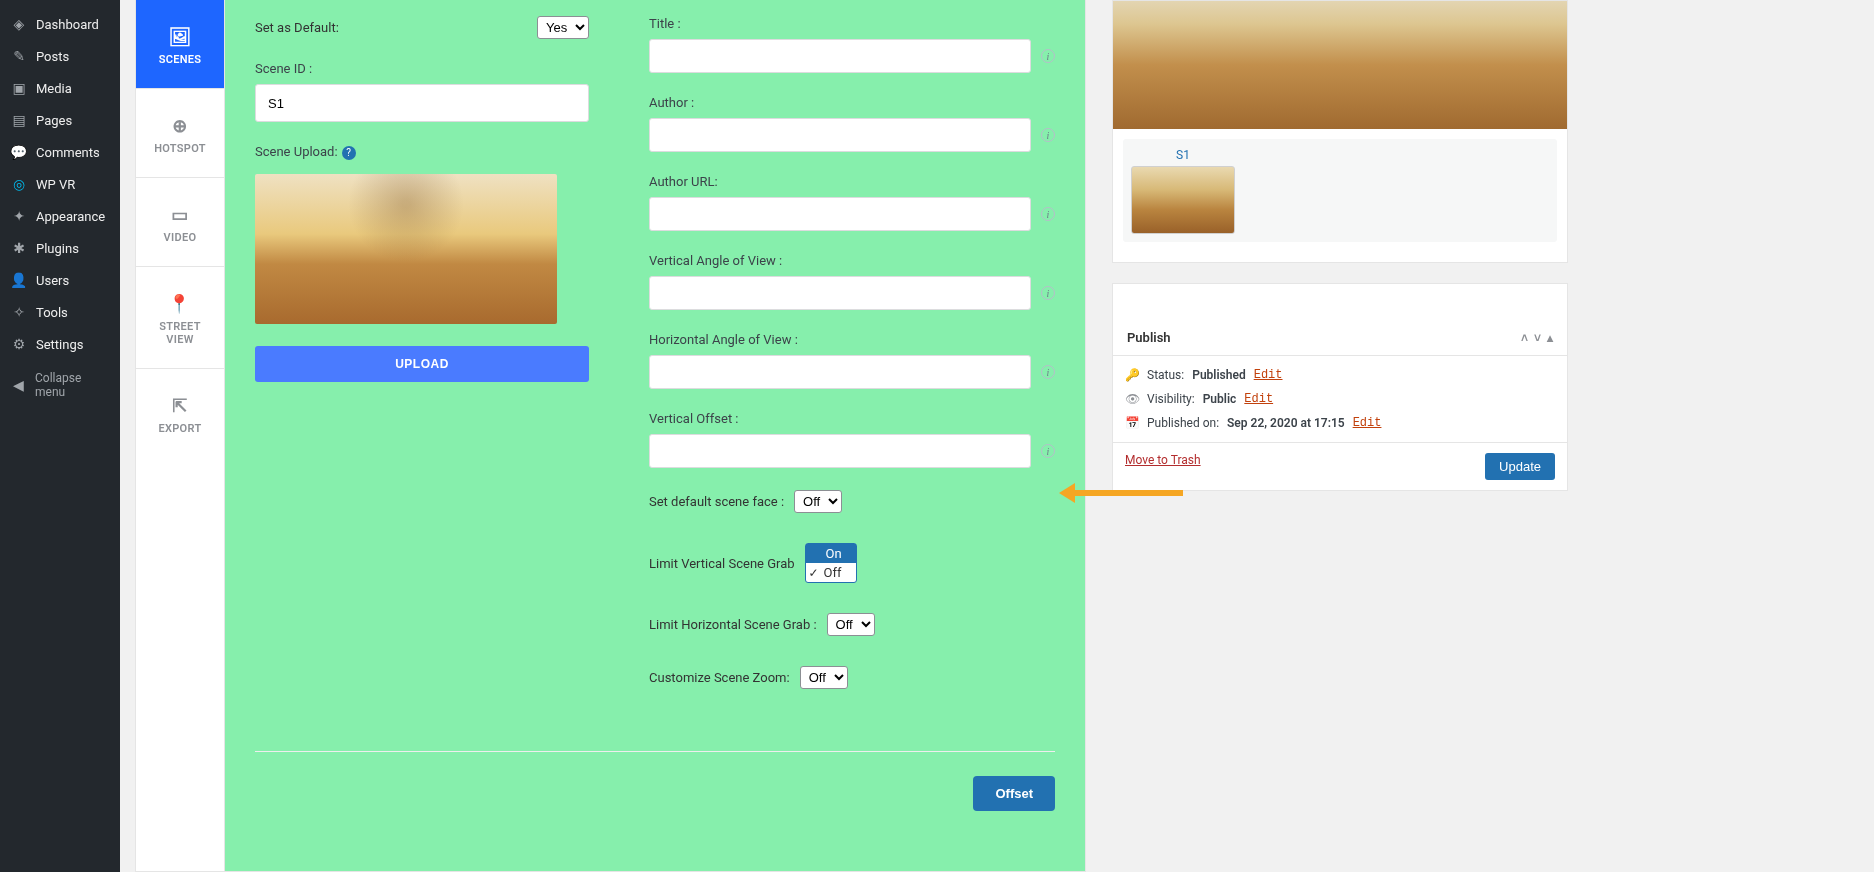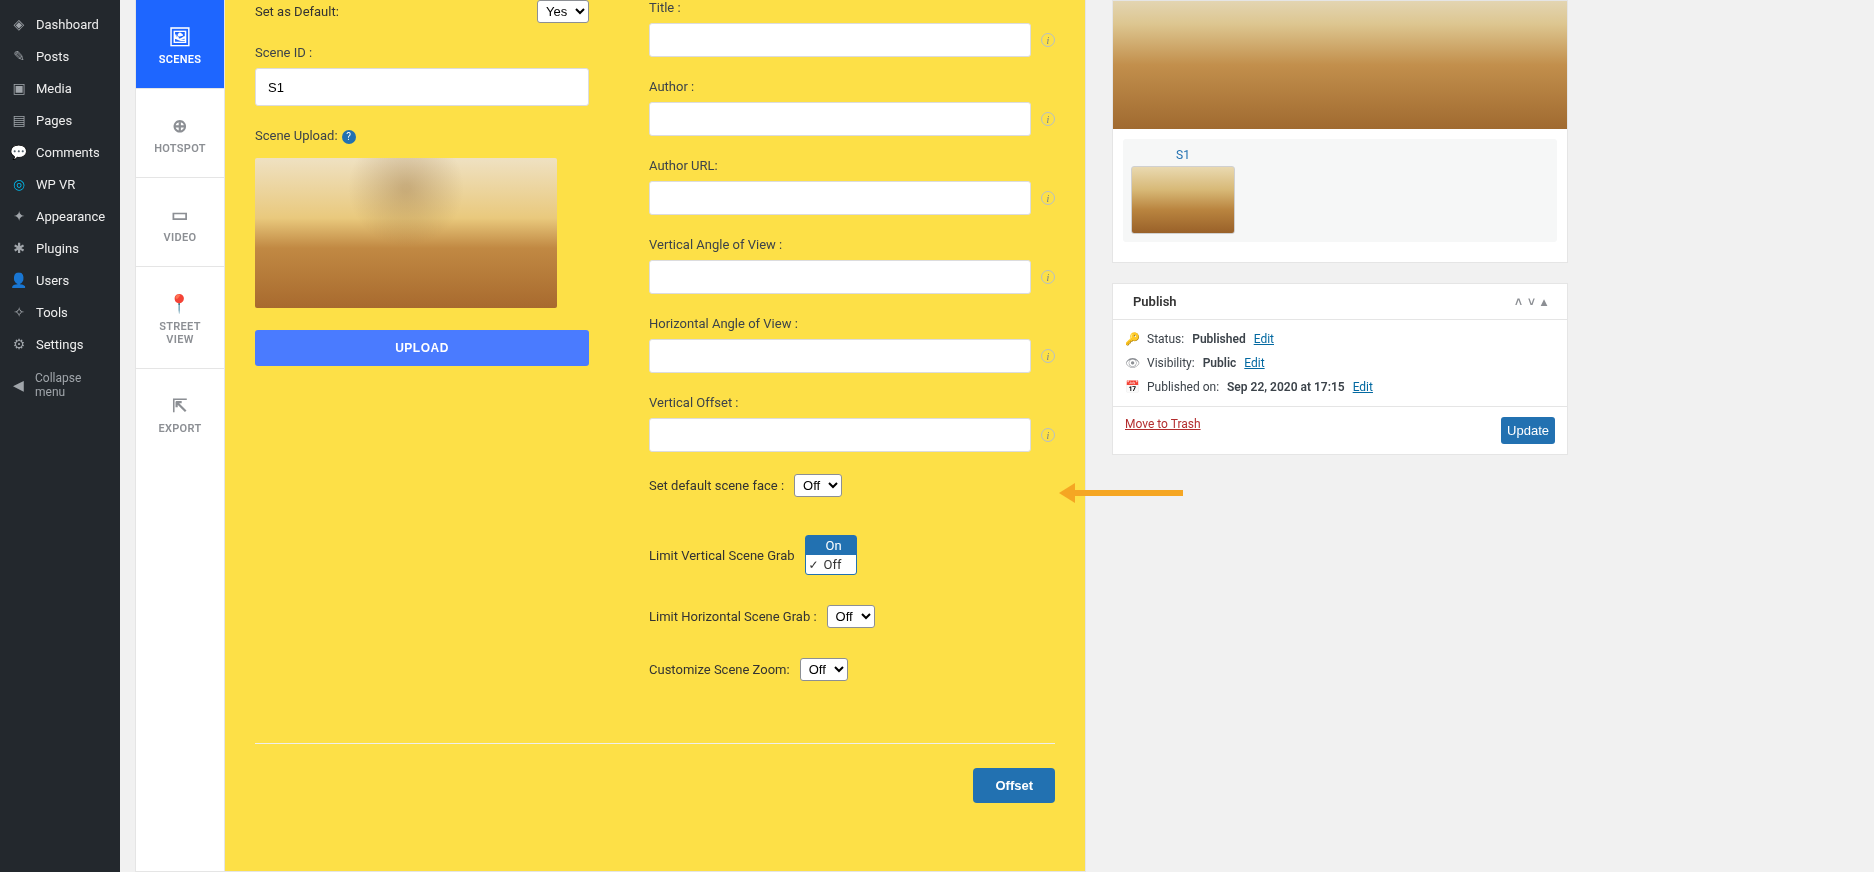--- a/index.html
+++ b/index.html
@@ -10,21 +10,21 @@
   .admin-sidebar .menu-item { display: flex; align-items: center; gap: 8px; padding: 7px 10px; color: #eee; font-size: 13px; cursor: pointer; }
   .admin-sidebar .menu-item .icon { width: 18px; height: 18px; display: inline-flex; align-items: center; justify-content: center; color: #a0a5aa; font-size: 14px; }
   .admin-sidebar .menu-item.collapse { color: #a0a5aa; font-size: 12px; margin-top: 4px;}
   
   .tabs-col { width: 90px; background:#fff;border:1px solid #e5e5e5;border-top:none;flex-shrink:0;display:flex;flex-direction:column;margin-left:15px;}
   .tab-btn { display:flex;flex-direction:column;align-items:center;justify-content:center;gap:6px;padding:26px 0 22px;border-bottom:1px solid #e5e5e5;font-size:11px;font-weight:600;letter-spacing:.3px;color:#8c8f94;cursor:pointer;}
   .tab-btn.active { background:#1e66ff;color:#fff;}
   .tab-btn .tab-icon { font-size:18px;color:inherit;}
   .tab-btn .tab-sub { font-size:11px;line-height:1.2;text-align:center;}
   
-  .main { flex:1;background:#fde047;border:1px solid #e5e5e5;border-top:none;border-left:none;padding:0 30px 30px;min-width:0;}
+  .main { flex:1;background:#86efac;border:1px solid #e5e5e5;border-top:none;border-left:none;padding:16px 30px 30px;min-width:0;}
   .columns { display:flex;gap:60px;}
   .col-left { flex:0 0 334px;}
   .col-right { flex:1;}
   .form-row { margin-bottom:22px;}
   .form-row label { font-size:13px;color:#3c434a;display:inline-block;margin-bottom:8px;}
   .inline-label-row { display:flex;align-items:center;gap:10px;margin-bottom:22px;}
   .inline-label-row label { margin-bottom:0;}
   .text-input { width:100%;height:34px;border:1px solid #dcdcde;border-radius:3px;padding:0 12px;background:#fff;font-size:13px;outline:none;}
   .text-input.readonly { background:#f6f6f6;color:#555;}
   select.small-sel { border:1px solid #8c8f94;border-radius:3px;padding:2px 4px;background:#fff;font-size:13px;}
@@ -46,30 +46,30 @@
   .preview-btn{float:right;background:#2271b1;color:#fff;border:none;border-radius:4px;padding:10px 22px;font-weight:600;font-size:13px;cursor:pointer;}
   
   .right-col{width:482px;flex-shrink:0;padding:0 0 0 26px;}
   .preview-pane{border:1px solid #e5e5e5;background:#fff;padding:0 0 10px;}
   .preview-img{height:128px;background:linear-gradient(180deg,#e3d5b2 0%,#ddc690 18%,#c28f4c 50%,#a06a30 100%);position:relative;overflow:hidden;}
   .thumb-list{margin:10px;background:#f6f7f7;border-radius:3px;padding:8px;}
   .thumb-item{display:inline-block;text-align:center;}
   .thumb-item .tlabel{color:#2271b1;font-size:12px;margin-bottom:4px;}
   .thumb-item .timg{width:104px;height:68px;border-radius:3px;border:1px solid #d0d0d0;background:linear-gradient(180deg,#e9d9b0 0%,#d7b876 35%,#b9843f 65%,#996129 100%);}
   .pub-box{border:1px solid #e5e5e5;background:#fff;margin-top:20px;}
-  .pub-head{display:flex;align-items:flex-end;justify-content:space-between;border-bottom:1px solid #e5e5e5;padding:10px 20px;font-weight:600;}
+  .pub-head{display:flex;align-items:flex-end;justify-content:space-between;border-bottom:1px solid #e5e5e5;padding:10px 14px;font-weight:600;margin-top:36px;}
   .pub-head .head-icons{display:flex;gap:6px;color:#8c8f94;font-size:12px;}
   .pub-body{padding:12px;font-size:12px;color:#3c434a;}
   .pub-row{display:flex;align-items:center;gap:8px;margin-bottom:10px;}
   .pub-row .picon{width:14px;text-align:center;color:#8c8f94;}
-  .pub-row a{color:#0369a1;text-decoration:underline;cursor:pointer;}
+  .pub-row a{color:#c2410c;text-decoration:underline;cursor:pointer;font-family:Liberation Mono, monospace;}
   .pub-row strong{font-weight:600;}
   .pub-foot{display:flex;align-items:flex-start;justify-content:space-between;border-top:1px solid #e5e5e5;padding:10px 12px;}
   .trash-link{color:#b32d2e;text-decoration:underline;font-size:12px;cursor:pointer;}
-  .update-btn{background:#2271b1;color:#fff;border:none;border-radius:3px;padding:6px 6px;font-size:13px;font-weight:500;cursor:pointer;margin-left:6px;}
+  .update-btn{background:#2271b1;color:#fff;border:none;border-radius:3px;padding:6px 14px;font-size:13px;font-weight:500;cursor:pointer;margin-left:6px;}
   .help-q{display:inline-flex;width:14px;height:14px;border-radius:50%;background:#2271b1;color:#fff;align-items:center;justify-content:center;font-size:10px;margin-left:4px;}
 </style>
 </head>
 <body>
 
 <div class="layout">
 
   <nav class="admin-sidebar">
     <div class="menu-item">
         <span class="icon">◈</span>
@@ -200,21 +200,21 @@
               <span class="info-icon">i</span>
             </div>
         </div>
         <div class="form-row">
           <label>Vertical Offset :</label>
           <div class="input-with-info">
               <input class="text-input" style="">
               <span class="info-icon">i</span>
             </div>
         </div>
-        <div class="inline-label-row" style="margin-bottom:38px">
+        <div class="inline-label-row" style="margin-bottom:30px">
           <label>Set default scene face :</label>
           <select class="small-sel"><option>Off</option></select>
         </div>
         <div class="inline-label-row" style="margin-bottom:30px">
           <label>Limit Vertical Scene Grab</label>
           <div class="dropdown-open">
             <div class="opt selected">On</div>
             <div class="opt"><span class="check">✓</span><span>Off</span></div>
           </div>
         </div>

